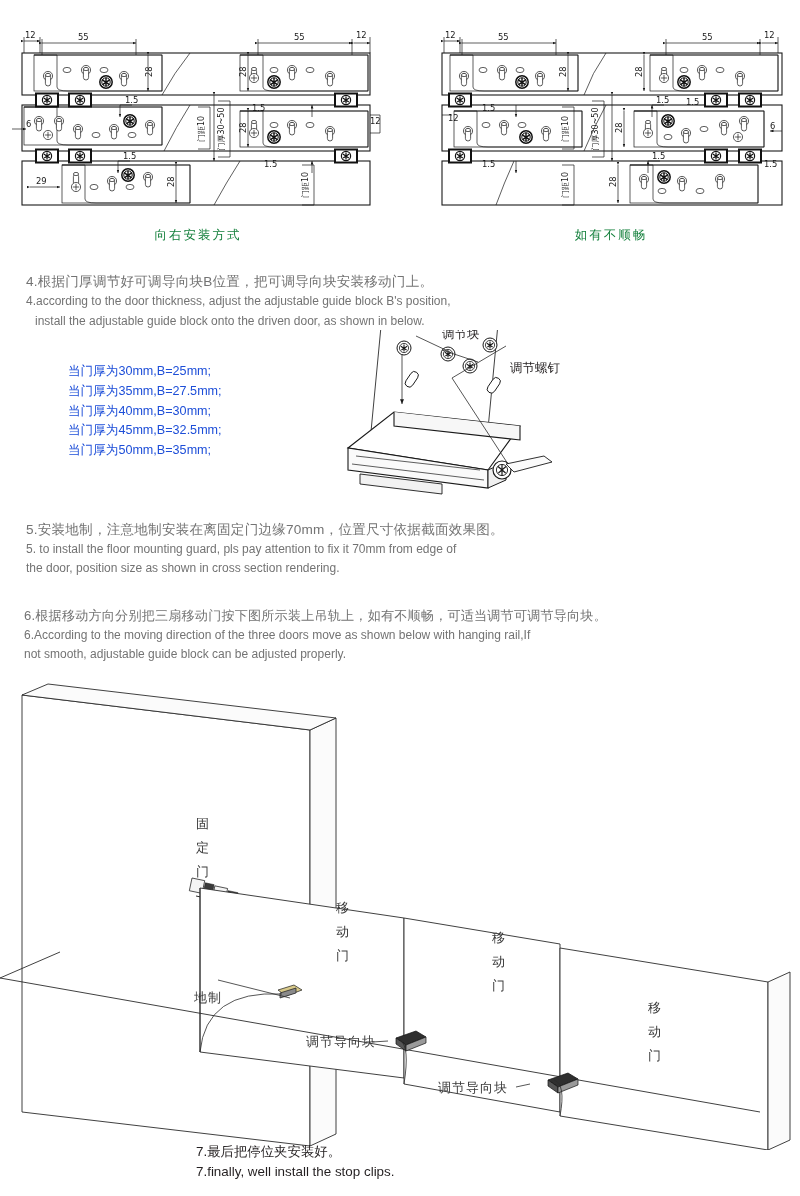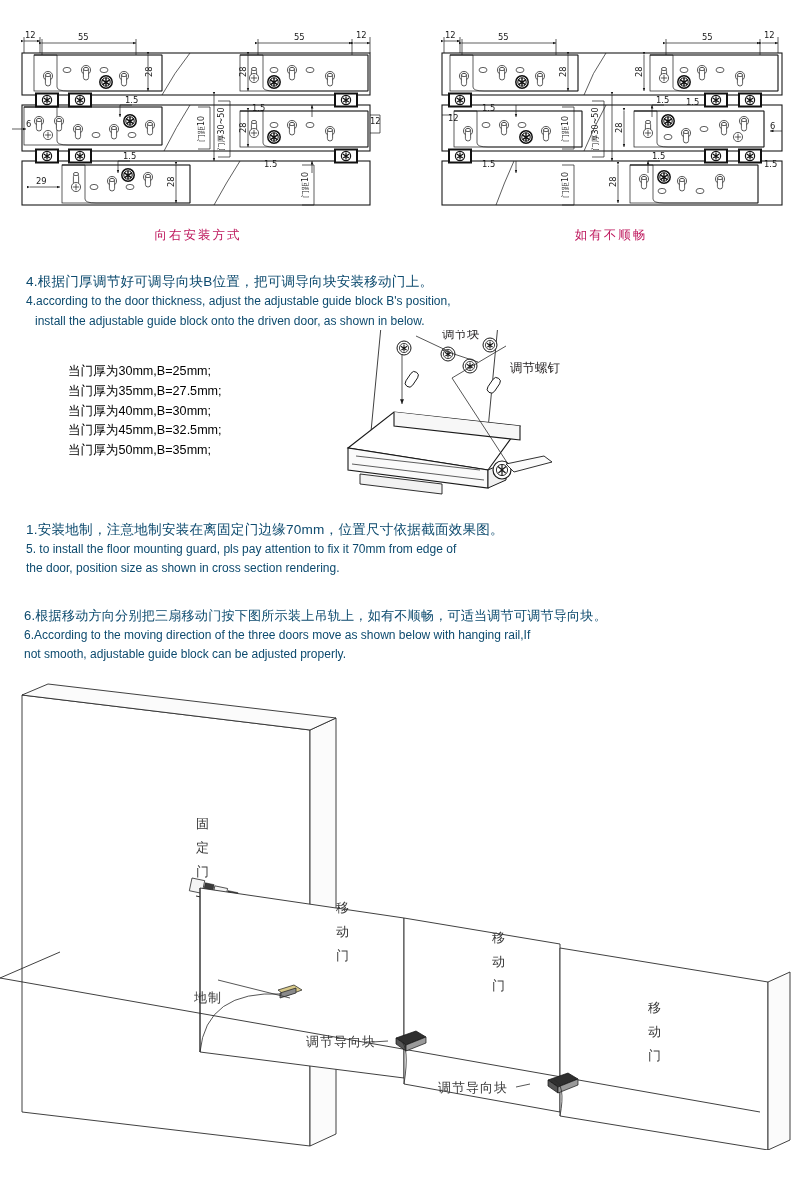--- a/index.html
+++ b/index.html
@@ -14,42 +14,42 @@
   .page{position:relative;width:800px;height:1196px;}
 
   
   .tech-row{position:absolute;left:0;top:0;width:800px;height:230px;}
   .tech-block{position:absolute;top:4px;height:190px;margin-top:25px;}
   .tech-left{left:12px;width:372px;}
   .tech-right{left:434px;width:354px;}
 
   .tech-caption{
     position:absolute;top:198px;width:100%;text-align:center;
-    font-size:12.5px;letter-spacing:2px;color:#be185d;
+    font-size:12.5px;letter-spacing:2px;color:#15803d;
     font-family:"DejaVu Serif","Liberation Serif",serif;
   }
   .cap-left{left:12px;width:372px;}
   .cap-right{left:434px;width:354px;}
 
   svg.dwg{display:block;}
   .ln-thin{stroke:#1a1a1a;stroke-width:.7;fill:none;}
   .ln-med{stroke:#1a1a1a;stroke-width:1.1;fill:none;}
   .fill-w{fill:#fff;stroke:#1a1a1a;stroke-width:.7;}
   .dimtxt{font-size:8.4px;fill:#1a1a1a;font-family:"DejaVu Sans","Liberation Sans",sans-serif;}
   .dimtxt-cn{font-size:8px;fill:#1a1a1a;font-family:"DejaVu Sans","Liberation Sans",sans-serif;}
 
   
-  .para{position:absolute;left:26px;font-size:13.4px;line-height:19.5px;color:#0c4a6e;}
+  .para{position:absolute;left:26px;font-size:13.4px;line-height:19.5px;color:#737373;}
   .para .cn{font-size:13.6px;letter-spacing:.2px;}
   .para .en{font-size:12px;}
   .indent{display:inline-block;padding-left:9px;}
 
   
   .mid{position:absolute;left:0;top:330px;width:800px;height:185px;}
-  .btable{position:absolute;left:68px;top:32px;font-size:12.6px;line-height:19.8px;color:#000000;}
+  .btable{position:absolute;left:68px;top:32px;font-size:12.6px;line-height:19.8px;color:#1d4ed8;}
   .btable div{white-space:nowrap;}
   .partdraw{position:absolute;left:330px;top:0px;width:300px;height:180px;}
   .lbl-cn{font-size:12.5px;fill:#231f20;font-family:"DejaVu Serif","Liberation Serif",serif;}
 
   
   .iso{position:absolute;left:0;top:660px;width:661px;height:490px;}
   .isotxt{font-size:13px;fill:#3a3a3a;font-family:"DejaVu Serif","Liberation Serif",serif;letter-spacing:1px;}
   .isotxt-v{font-size:13px;fill:#3a3a3a;font-family:"DejaVu Serif","Liberation Serif",serif;}
   .door-face{fill:#ffffff;stroke:#2b2b2b;stroke-width:.9;}
   .door-edge{fill:#fbfbfb;stroke:#2b2b2b;stroke-width:.9;}
@@ -447,21 +447,21 @@
         <path d="M148,32 L112,20" class="lead"></path>
         <path d="M176,16 L122,48 L178,134" class="lead"></path>
 
         <text class="lbl-cn" x="112" y="8">调节块</text>
         <text class="lbl-cn" x="180" y="42">调节螺钉</text>
       </svg>
     </div>
   </div>
 
   <div class="para" style="top:520px;">
-    <div class="cn">1.安装地制，注意地制安装在离固定门边缘70mm，位置尺寸依据截面效果图。</div>
+    <div class="cn">5.安装地制，注意地制安装在离固定门边缘70mm，位置尺寸依据截面效果图。</div>
     <div class="en">5. to install the floor mounting guard, pls pay attention to fix it 70mm from edge of</div>
     <div class="en"> the door, position size as shown in cross section rendering.</div>
   </div>
 
   <div class="para" style="top:580px;left:24px;width:768px;margin-top:26px;">
     <div class="cn" style="font-size:13.1px;">6.根据移动方向分别把三扇移动门按下图所示装上吊轨上，如有不顺畅，可适当调节可调节导向块。</div>
     <div class="en">6.According to the moving direction of the three doors move as shown below with hanging rail,If</div>
     <div class="en">not smooth, adjustable guide block can be adjusted properly.</div>
   </div>
 
@@ -572,14 +572,18 @@
 
       <text class="isotxt" x="194" y="342">地制</text>
       <text class="isotxt" x="306" y="386">调节导向块</text>
       <text class="isotxt" x="438" y="432">调节导向块</text>
 
       <path d="M388,381 L372,382" class="lead"></path>
       <path d="M530,424 L516,427" class="lead"></path>
     </svg>
   </div>
 
+  <div class="bottomtext">
+    <div>7.最后把停位夹安装好。</div>
+    <div>7.finally, well install the stop clips.</div>
+  </div>
 
 </div>
 
 </body></html>

